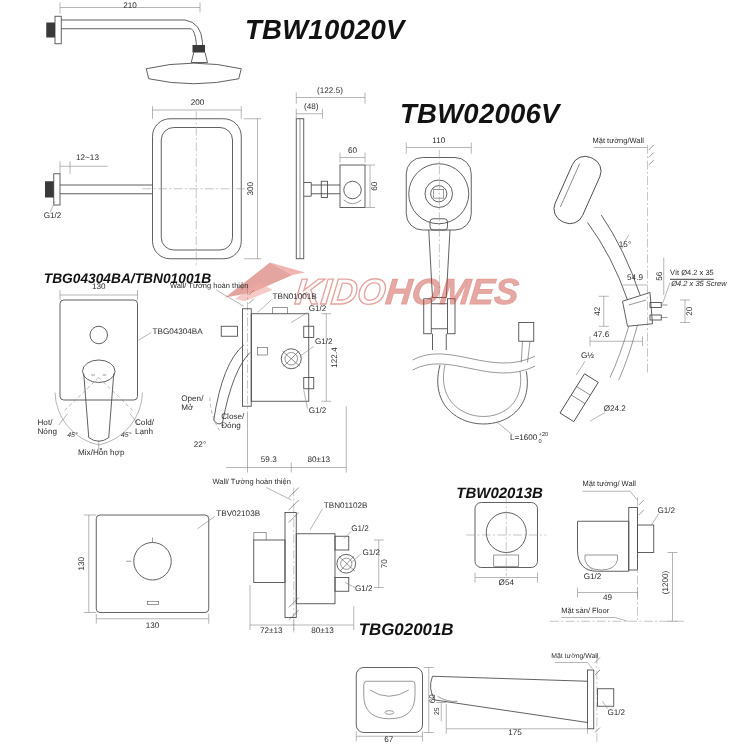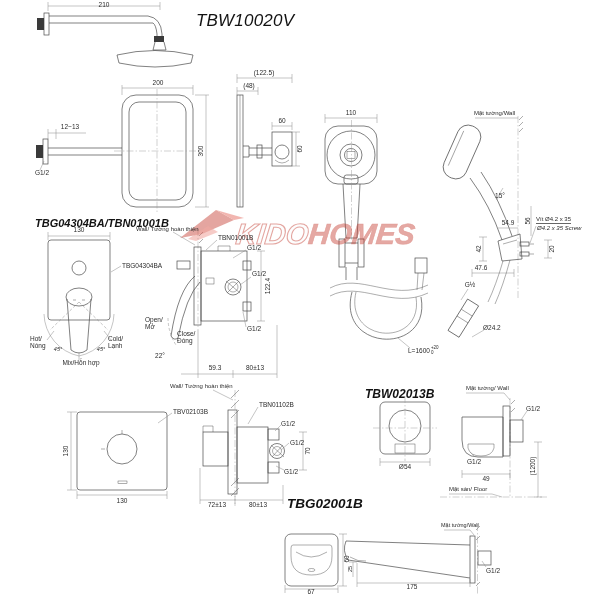--- a/index.html
+++ b/index.html
@@ -11,21 +11,21 @@
   .art .dim line,.art .dim path{stroke:#8a8a8a;stroke-width:.5;}
   .art .ldr{stroke:#8a8a8a;stroke-width:.5;}
   .art .cl{stroke:#999;stroke-width:.45;stroke-dasharray:7 2 1.5 2;}
   .art .dash{stroke-dasharray:3 2;}
   .art .thin{stroke-width:.45;}
   
   .t{position:absolute;font-size:6.5px;color:#2b2b2b;line-height:1.12;white-space:pre-line;}
   .t6{font-size:6px;}
   .c{transform:translate(-50%,-50%);}
   .cr{transform:translate(-50%,-50%) rotate(-90deg);}
-  .title-lg{position:absolute;font-style:italic;font-weight:normal;font-size:17px;color:#121212;letter-spacing:.2px;}
+  .title-lg{position:absolute;font-style:italic;font-weight:bold;font-size:22px;color:#121212;letter-spacing:.2px;}
   .title-md{position:absolute;font-style:italic;font-weight:bold;font-size:12px;color:#121212;}
   .title-md2{position:absolute;font-style:italic;font-weight:bold;font-size:13.5px;color:#121212;}
   .title-sm{position:absolute;font-style:italic;font-weight:bold;font-size:11px;color:#121212;}
   .it{font-style:italic;}
   .ul{border-bottom:.5px solid #666;}
   
   .tolwrap{display:inline-flex;align-items:center;}
   .tolstack{display:inline-flex;flex-direction:column;font-size:4.5px;line-height:1;margin-left:1px;}
   
   #watermark{position:absolute;left:178px;top:204px;width:280px;height:56px;opacity:.55;pointer-events:none;}
@@ -391,20 +391,21 @@
   <div class="t c" style="left:158px;top:83px">200</div>
   <div class="t cr" style="left:201px;top:151px">300</div>
   <div class="t c" style="left:70px;top:127px">12~13</div>
   <div class="t c" style="left:42px;top:173px">G1/2</div>
   <div class="t c" style="left:264px;top:73px">(122.5)</div>
   <div class="t c" style="left:249px;top:86px">(48)</div>
   <div class="t c" style="left:282px;top:121px">60</div>
   <div class="t cr" style="left:300px;top:149px">60</div>
 
   
+  <div class="title-lg" style="left:320px;top:78px">TBW02006V</div>
   <div class="t c" style="left:351px;top:113px">110</div>
   <div class="t t6" style="left:474px;top:110px">Mặt tường/Wall</div>
   <div class="t c" style="left:500px;top:196px">15°</div>
   <div class="t c" style="left:508px;top:223px">54.9</div>
   <div class="t cr" style="left:528px;top:221px">56</div>
   <div class="t t6 ul" style="left:536px;top:216px">Vít Ø4.2 x 35</div>
   <div class="t t6 it" style="left:537px;top:225px">Ø4.2 x 35 Screw</div>
   <div class="t cr" style="left:479px;top:249px">42</div>
   <div class="t cr" style="left:552px;top:249px">20</div>
   <div class="t c" style="left:481px;top:268px">47.6</div>

